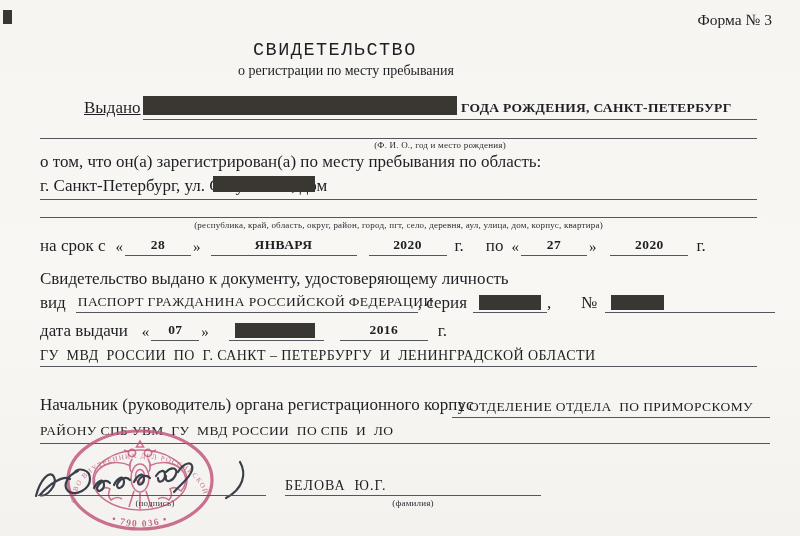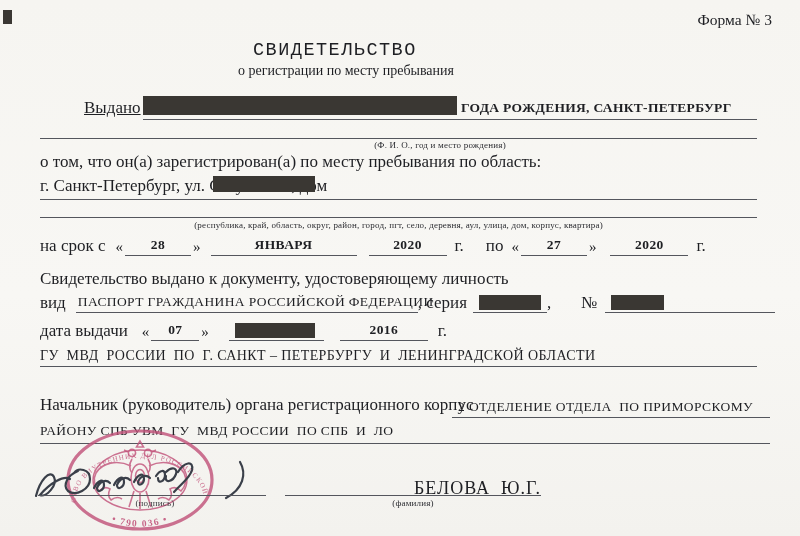--- a/index.html
+++ b/index.html
@@ -137,17 +137,17 @@
     <g fill="none" stroke-width="2.2" stroke-linecap="round" stroke="#3a3f49">
       <path d="M8,44 C12,28 22,17 26,25 C30,33 18,46 12,43 C22,31 36,23 42,27"></path>
       <path d="M50,19 C40,23 34,33 40,39 C48,45 62,37 62,27 C62,17 50,15 46,21"></path>
       <path d="M66,36 c4,-8 10,-10 10,-3 c0,5 -7,9 -7,3 c3,-7 9,-9 13,-5 m4,2 c4,-8 10,-10 10,-3 c0,5 -7,9 -7,3 c3,-7 9,-9 13,-5 m4,2 c4,-8 10,-10 10,-3 c0,5 -6,8 -6,3 c2,-6 8,-8 12,-4 m6,-2 c4,-6 9,-7 9,-1 c0,6 -7,10 -7,3 m8,-6 c6,-6 12,-4 10,2 c-3,8 -12,10 -10,2 m12,-4 c6,-10 16,-12 14,-2 c-2,8 -10,13 -18,22"></path>
       <path d="M212,10 c7,12 3,27 -14,36"></path>
     </g>
   </svg>
   <div class="rule" style="left:38px;top:495px;width:228px;"></div>
   <div class="cap" style="left:90px;top:498px;width:130px;color:#3a3a3e;">(подпись)</div>
 
-  <div class="abs" style="left:285px;top:478px;width:256px;text-align:right;font-size:18px;letter-spacing:1px;white-space:pre;">БЕЛОВА  Ю.Г.</div>
+  <div class="abs" style="left:285px;top:478px;width:256px;text-align:left;font-size:14px;letter-spacing:1px;white-space:pre;">БЕЛОВА  Ю.Г.</div>
   <div class="rule" style="left:285px;top:495px;width:256px;"></div>
   <div class="cap" style="left:285px;top:498px;width:256px;">(фамилия)</div>
 
 </div>
 
 </body></html>

